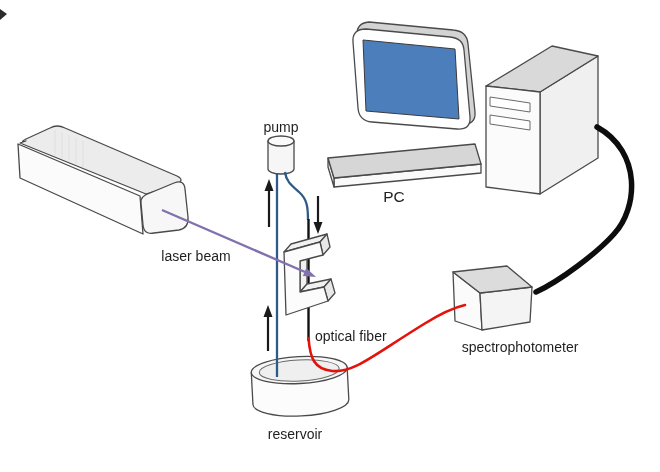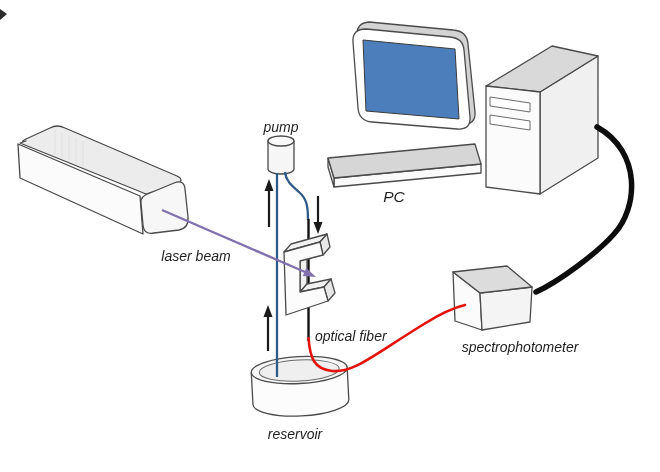--- a/index.html
+++ b/index.html
@@ -1,16 +1,16 @@
 <!DOCTYPE html>
 <html><head>
 <meta charset="utf-8">
 <style>
   html,body{margin:0;padding:0;background:#ffffff;}
-  #stage{position:relative;width:660px;height:472px;background:#ffffff;overflow:hidden;font-style:italic;}
+  #stage{position:relative;width:660px;height:472px;background:#ffffff;overflow:hidden;}
   svg{display:block;}
   .edge{stroke:#4a4a4a;stroke-width:1.3;stroke-linejoin:round;stroke-linecap:round;}
   .edge-thin{stroke:#6a6a6a;stroke-width:1;stroke-linejoin:round;}
   .lbl{font-family:"Liberation Sans",sans-serif;font-size:14px;fill:#1f1f1f;}
   .lbl-pc{font-size:15.5px;}
   .vent{stroke:#e2e2e2;stroke-width:1.2;}
   .flowline{stroke:#1a1a1a;stroke-width:2.2;fill:none;}
   .flowhead{fill:#1a1a1a;stroke:none;}
 </style>
 </head>

